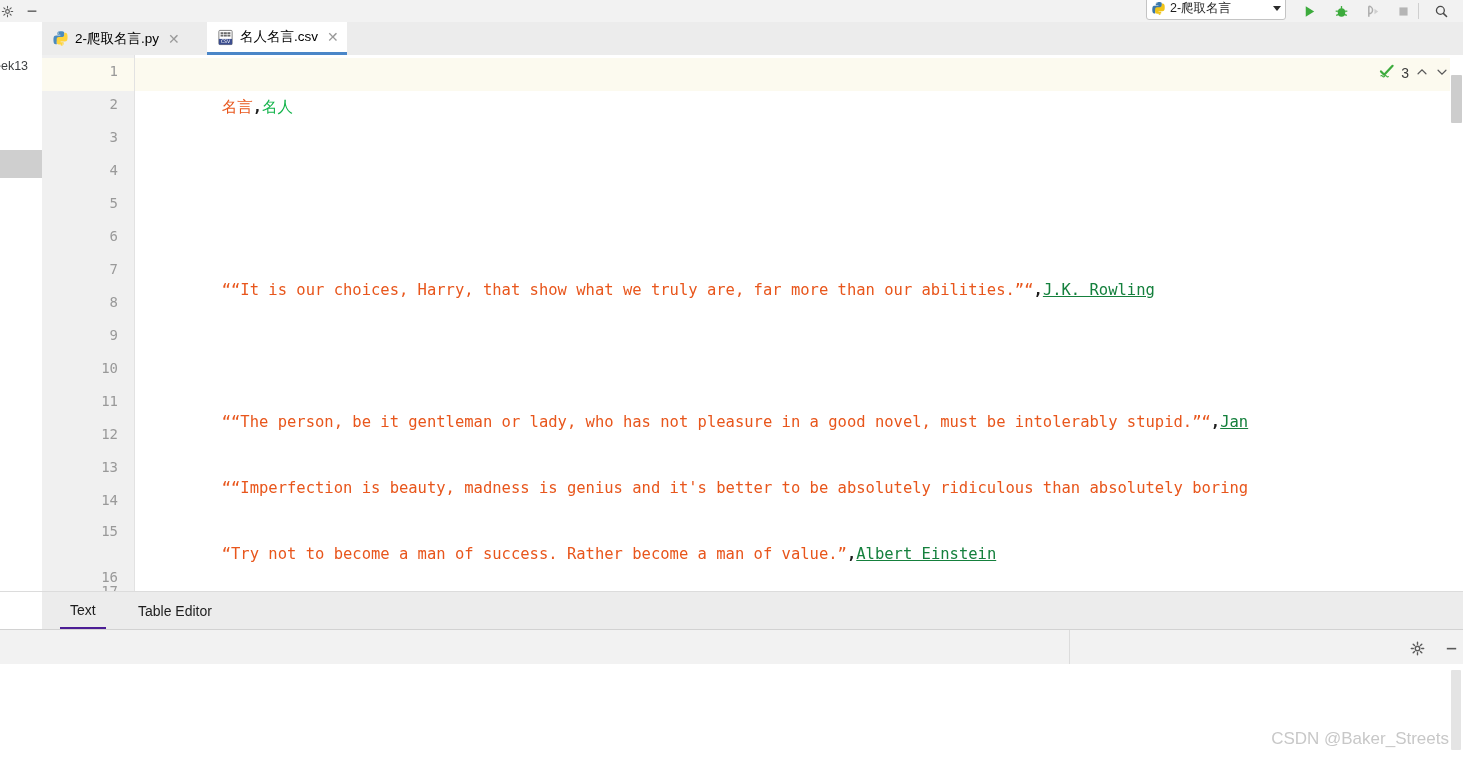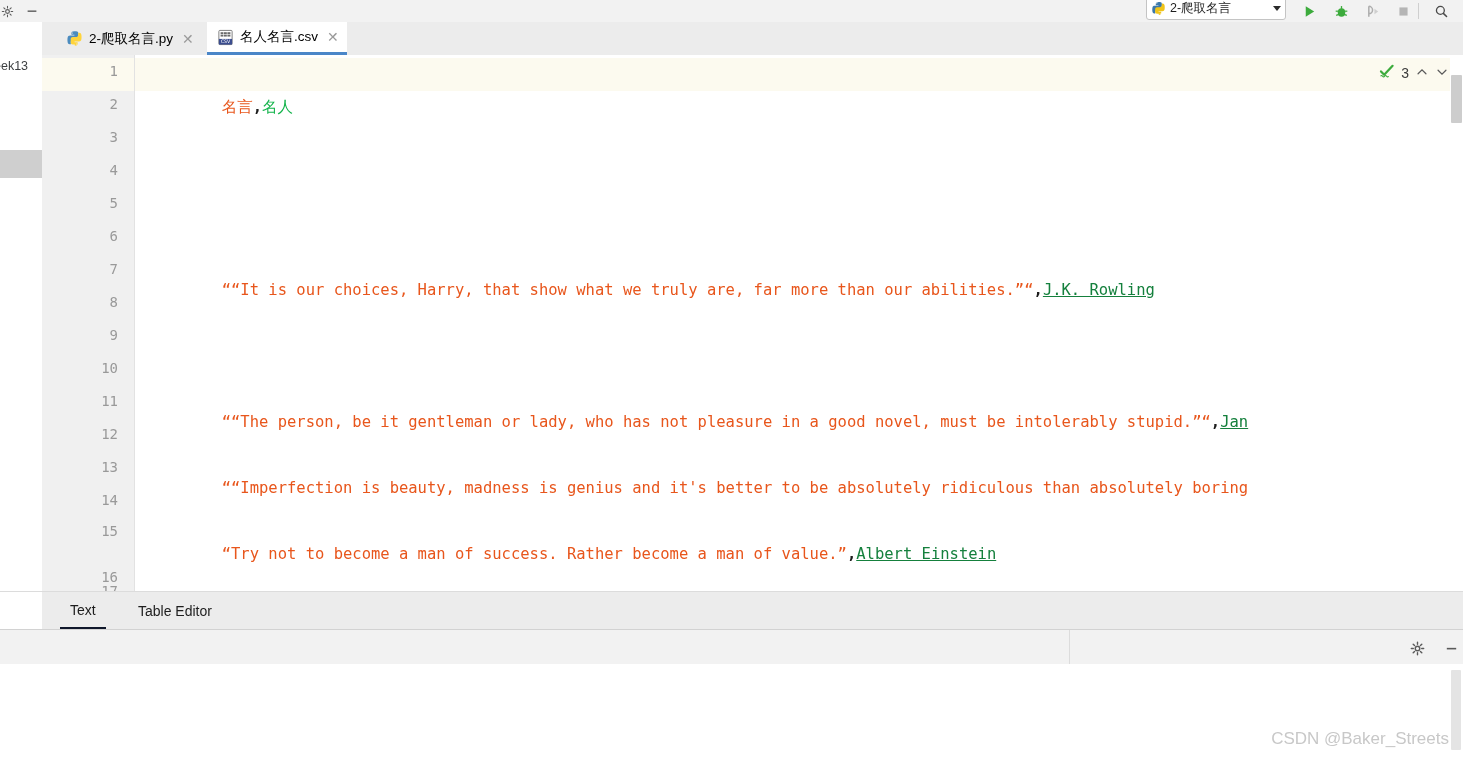--- a/index.html
+++ b/index.html
@@ -160,21 +160,21 @@
   }
   .viewtabs .left-pad {
     position: absolute; left: 0; top: 0; width: 42px; height: 38px; background: #ffffff;
   }
   .vtab {
     position: absolute; top: 0; height: 38px;
     display: flex; align-items: center; justify-content: center;
     font-size: 14px; color: #1d1d1d;
     padding: 0 10px; box-sizing: border-box;
   }
-  .vtab.active { border-bottom: 3px solid #0f172a; font-weight: normal; text-align: right; }
+  .vtab.active { border-bottom: 3px solid #4c1d95; font-weight: normal; text-align: right; }
 
   
   .bottom-panel {
     position: absolute; left: 0; top: 629px; width: 1463px; height: 129px;
     background: #ffffff;
     border-top: 1px solid #d2d2d2;
   }
   .bp-header {
     position: absolute; left: 0; top: 0; width: 1463px; height: 34px;
     background: #f2f2f2;
@@ -270,21 +270,21 @@
     </div>
     <div class="tb-icon" style="left:21px; top:0px">
       <svg viewBox="0 0 16 16" width="14" height="14">
           <rect x="3" y="7.4" width="10" height="1.6" fill="#5a5a5a"></rect>
         </svg>
     </div>
   </div>
 
   <div class="tabbar">
 
-    <div class="tab inactive" style="left:14px">
+    <div class="tab inactive" style="left:0">
       <span class="tab-ico">
         <svg viewBox="0 0 16 16" width="17" height="17">
           <path d="M7.7 1.2c-2 0-2.6.8-2.6 1.9v1.4h2.8v.6H3.8c-1.2 0-2.1.7-2.3 2.1-.2 1.5-.2 2.4 0 4 .2 1.3.9 2.1 2 2.1h1V11.4c0-1.2 1-2.3 2.3-2.3h2.8c1.1 0 2-.9 2-2V3.1c0-1.1-.9-1.8-2-1.9h-1.9zM6.2 2.3c.3 0 .5.2.5.5s-.2.5-.5.5-.5-.2-.5-.5.2-.5.5-.5z" fill="#4b8bbe"></path>
           <path d="M8.3 14.8c2 0 2.6-.8 2.6-1.9v-1.4H8.1v-.6h4.1c1.2 0 2.1-.7 2.3-2.1.2-1.5.2-2.4 0-4-.2-1.3-.9-2.1-2-2.1h-1v1.7c0 1.2-1 2.3-2.3 2.3H6.4c-1.1 0-2 .9-2 2v3c0 1.1.9 1.8 2 1.9h1.9zM9.8 13.7c-.3 0-.5-.2-.5-.5s.2-.5.5-.5.5.2.5.5-.2.5-.5.5z" fill="#ffd43b"></path>
         </svg>
       </span>
       <span>2-爬取名言.py</span>
       <span class="tab-x">✕</span>
     </div>
 

